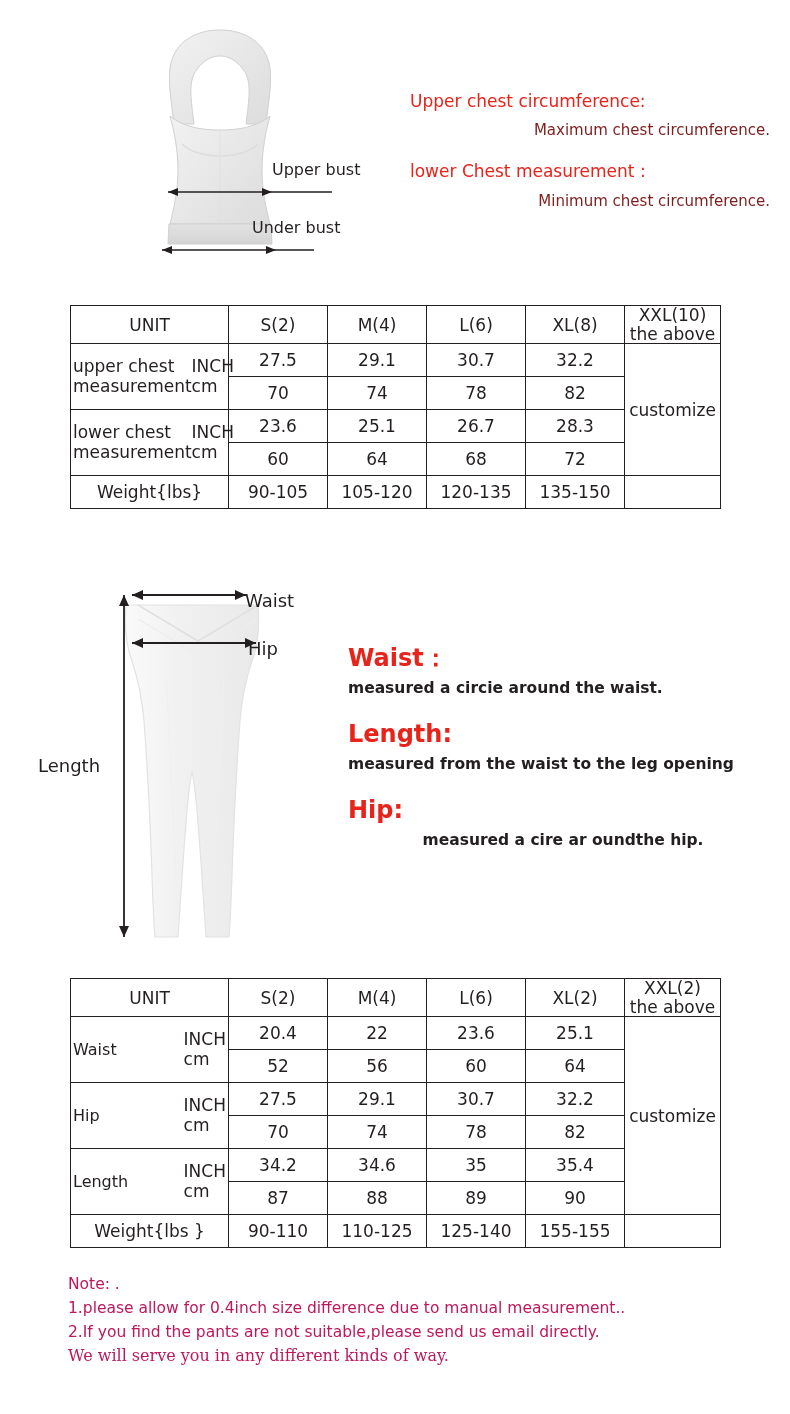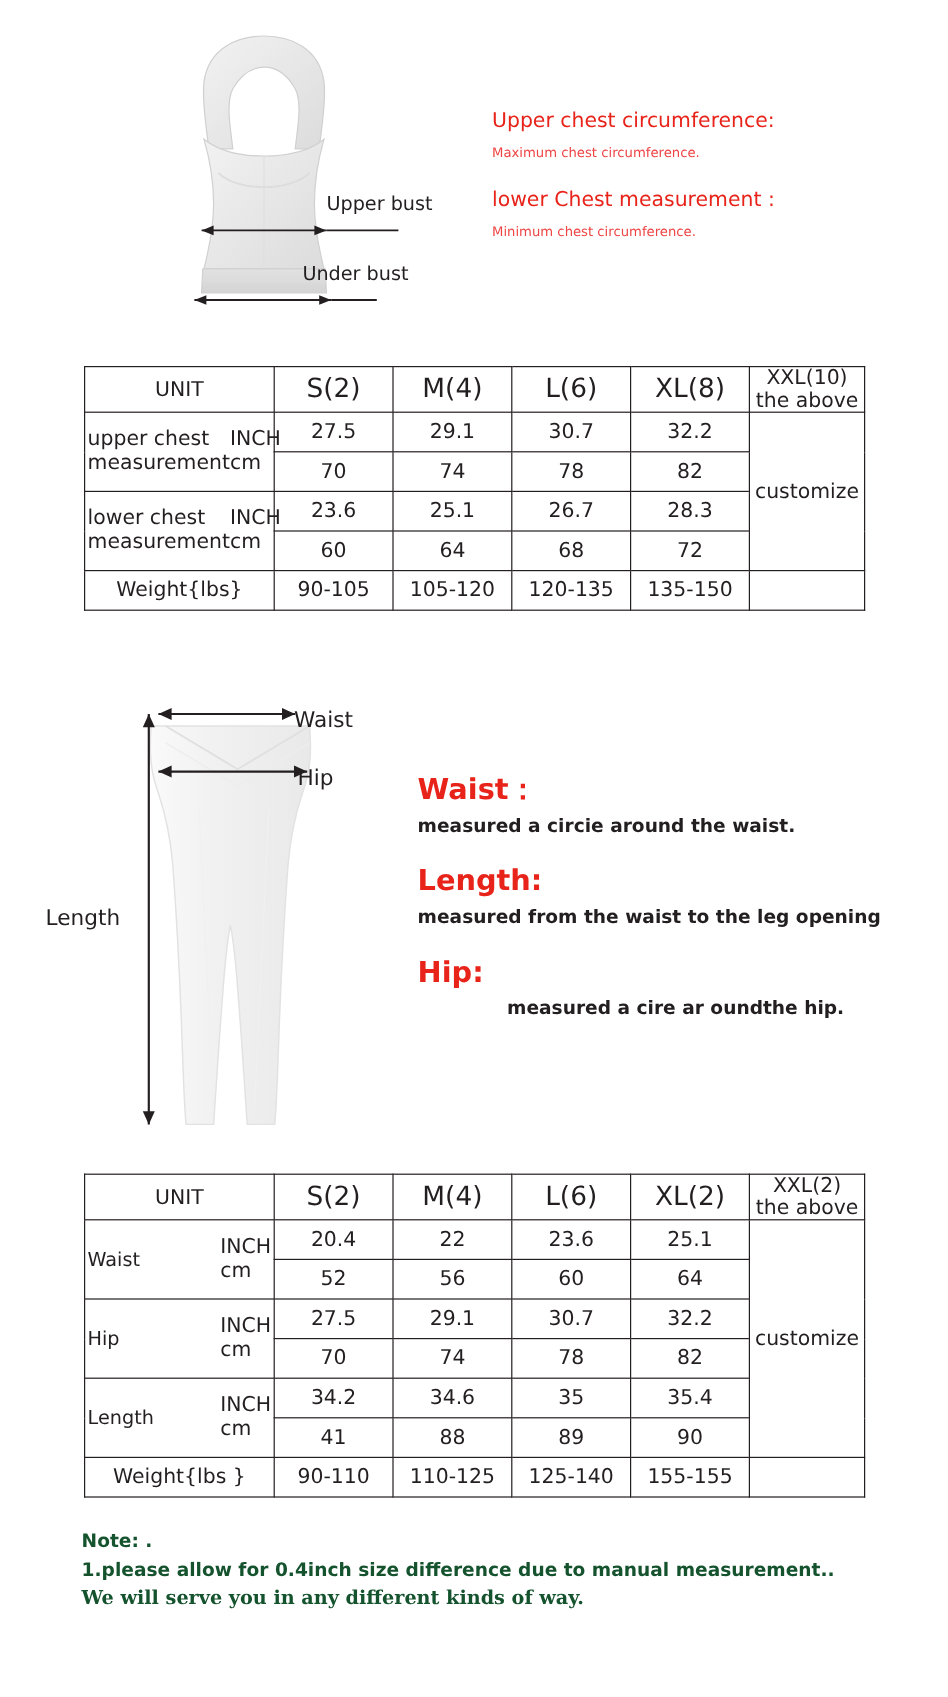--- a/index.html
+++ b/index.html
@@ -21,39 +21,39 @@
     position:absolute;
     font-size:16px;
     color:#231f20;
     white-space:nowrap;
   }
   .lbl-upper-bust{left:272px;top:160px;}
   .lbl-under-bust{left:252px;top:218px;}
 
   .txtblock-top{position:absolute;left:410px;top:91px;width:360px;}
   .txtblock-top .h{font-size:17px;color:#e8231a;margin:0 0 10px 0;line-height:1.2;}
-  .txtblock-top .p{font-size:11px;color:#ef4444;margin:0 0 22px 0;line-height:1.2;}
+  .txtblock-top .p{font-size:15px;color:#7f1d1d;margin:0 0 22px 0;line-height:1.2;text-align:right;}
   .txtblock-top .p.last{margin-bottom:0;}
 
   
   table.size{
     position:absolute;
     border-collapse:collapse;
     table-layout:fixed;
   }
   table.size td{
     border:1px solid #231f20;
     text-align:center;
     vertical-align:middle;
     font-size:17px;
     color:#231f20;
     height:32px;
     padding:0 2px;
   }
-  table.size td.hd{font-size:22px;}
+  table.size td.hd{font-size:17px;}
   td.unitcell{font-size:17px;}
   td.rowlbl{
     color:#e8231a;
     font-size:12.5px;
     padding:0 4px;
     line-height:1.15;
   }
   td.rowlbl .two{display:flex;justify-content:space-between;align-items:center;}
   td.rowlbl .left{text-align:left;}
   td.rowlbl .right{text-align:left;}
@@ -75,21 +75,21 @@
   .lbl-hip{left:248px;top:638px;}
   .lbl-length{left:38px;top:755px;}
 
   .txtblock-bottom{position:absolute;left:348px;top:645px;width:430px;font-weight:bold;}
   .txtblock-bottom .h{font-size:24px;color:#e8231a;margin:0 0 6px 0;line-height:1.15;}
   .txtblock-bottom .p{font-size:15.5px;color:#231f20;margin:0 0 24px 0;line-height:1.2;}
   .txtblock-bottom .p.last{margin-bottom:0;text-align:center;}
 
   
   .notes{position:absolute;left:68px;top:1272px;width:700px;}
-  .notes div{font-size:15.5px;color:#14532d;line-height:1.55;font-weight:bold;}
+  .notes div{font-size:15.5px;color:#be185d;line-height:1.55;}
   .notes div.serif{font-family:"DejaVu Serif", serif;font-size:16px;}
 </style>
 </head>
 <body>
 
 <div class="page">
 
   <div class="bra-wrap">
     <svg class="bra-svg" width="300" height="260" viewBox="0 0 300 260">
       <defs>
@@ -382,36 +382,37 @@
               <span>cm</span>
             </span>
           </div>
         </td>
         <td class="valred">34.2</td>
         <td class="valred">34.6</td>
         <td class="valred">35</td>
         <td class="valred">35.4</td>
       </tr>
       <tr>
-        <td class="valblk">41</td>
+        <td class="valblk">87</td>
         <td class="valblk">88</td>
         <td class="valblk">89</td>
         <td class="valblk">90</td>
       </tr>
 
       <tr>
         <td class="weight">Weight{lbs }</td>
         <td class="valblk">90-110</td>
         <td class="valblk">110-125</td>
         <td class="valblk">125-140</td>
         <td class="valblk">155-155</td>
         <td style="border:1px solid #231f20;"></td>
       </tr>
     </tbody>
   </table>
 
   <div class="notes">
     <div>Note: .</div>
     <div>1.please allow for 0.4inch size difference due to manual measurement..</div>
+    <div>2.If you find the pants are not suitable,please send us email directly.</div>
     <div class="serif">We will serve you in any different kinds of way.</div>
   </div>
 
 </div>
 
 </body></html>

